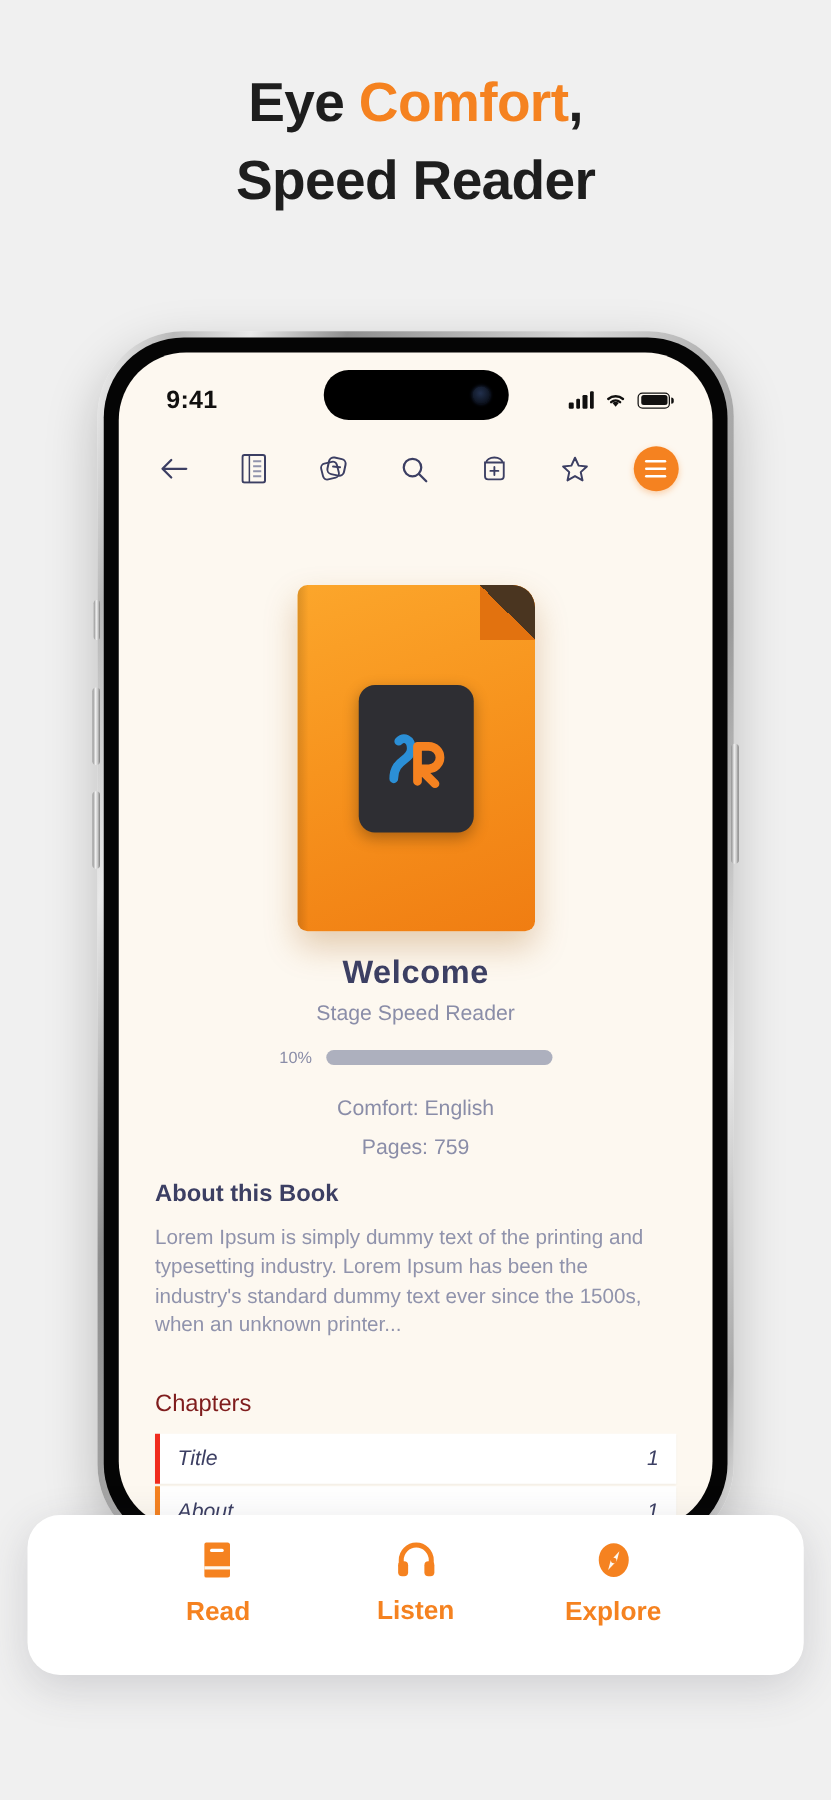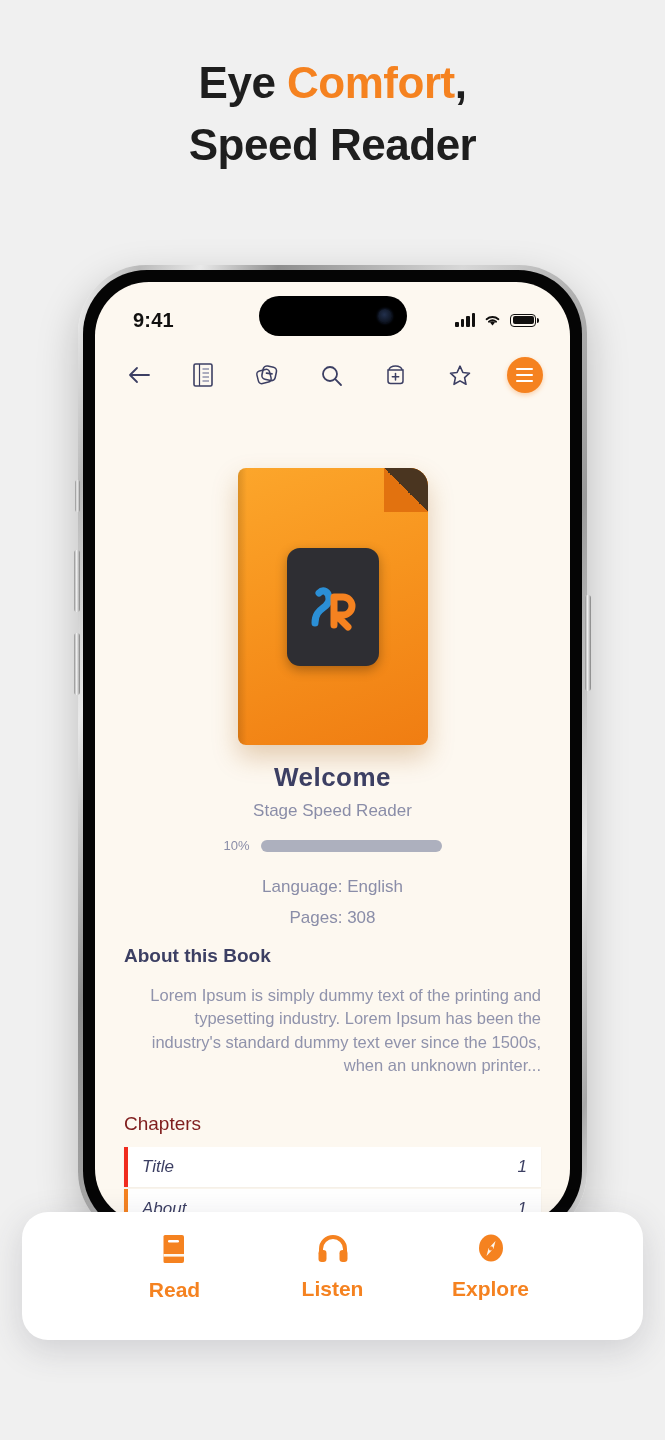--- a/index.html
+++ b/index.html
@@ -136,21 +136,21 @@
   .prog-pct { font-size:13px; color:#8A8DA8; }
   .prog-bar { width:181px; height:12px; border-radius:6px; background:#ADB0BE; overflow:hidden; }
   .prog-fill { height:100%; border-radius:6px; background:#F07D12; }
   .meta { margin-top:19px; font-size:17px; color:#8A8DA8; line-height:1.8; }
 
   
   .sec { position:absolute; left:0; width:100%; padding:0 29px; }
   .about { top:663px; }
   .sec-h { font-size:19px; font-weight:bold; color:#3C3F63; }
   .about-body {
-    margin-top:17px; font-size:16.5px; line-height:1.42; color:#9093AC;text-align:right;
+    margin-top:12px; font-size:16.5px; line-height:1.42; color:#9093AC;
   }
 
   
   .chapters { top:831px; }
   .ch-h { font-size:19px; color:#7f1d1d; }
   .ch-list { margin-top:12px; }
   .ch-row {
     position:relative; height:40px; background:#FFFFFF;
     display:flex; align-items:center; justify-content:space-between;
     padding:0 14px 0 18px; margin-bottom:2px;
@@ -292,22 +292,22 @@
         <div class="title-block">
           <div class="bk-title">Welcome</div>
           <div class="bk-sub">Stage Speed Reader</div>
           <div class="prog-row">
             <span class="prog-pct">10%</span>
             <span class="prog-bar">
               <span class="prog-fill" id="pfill" style="width: 33%; background: rgb(240, 125, 18);"></span>
             </span>
           </div>
           <div class="meta">
-            <div>Language: English</div>
-            <div>Pages: 308</div>
+            <div>Comfort: English</div>
+            <div>Pages: 759</div>
           </div>
         </div>
 
         <div class="sec about">
           <div class="sec-h">About this Book</div>
           <div class="about-body">Lorem Ipsum is simply dummy text of the printing and typesetting industry. Lorem Ipsum has been the industry's standard dummy text ever since the 1500s, when an unknown printer...</div>
         </div>
 
         <div class="sec chapters">
           <div class="ch-h">Chapters</div>

